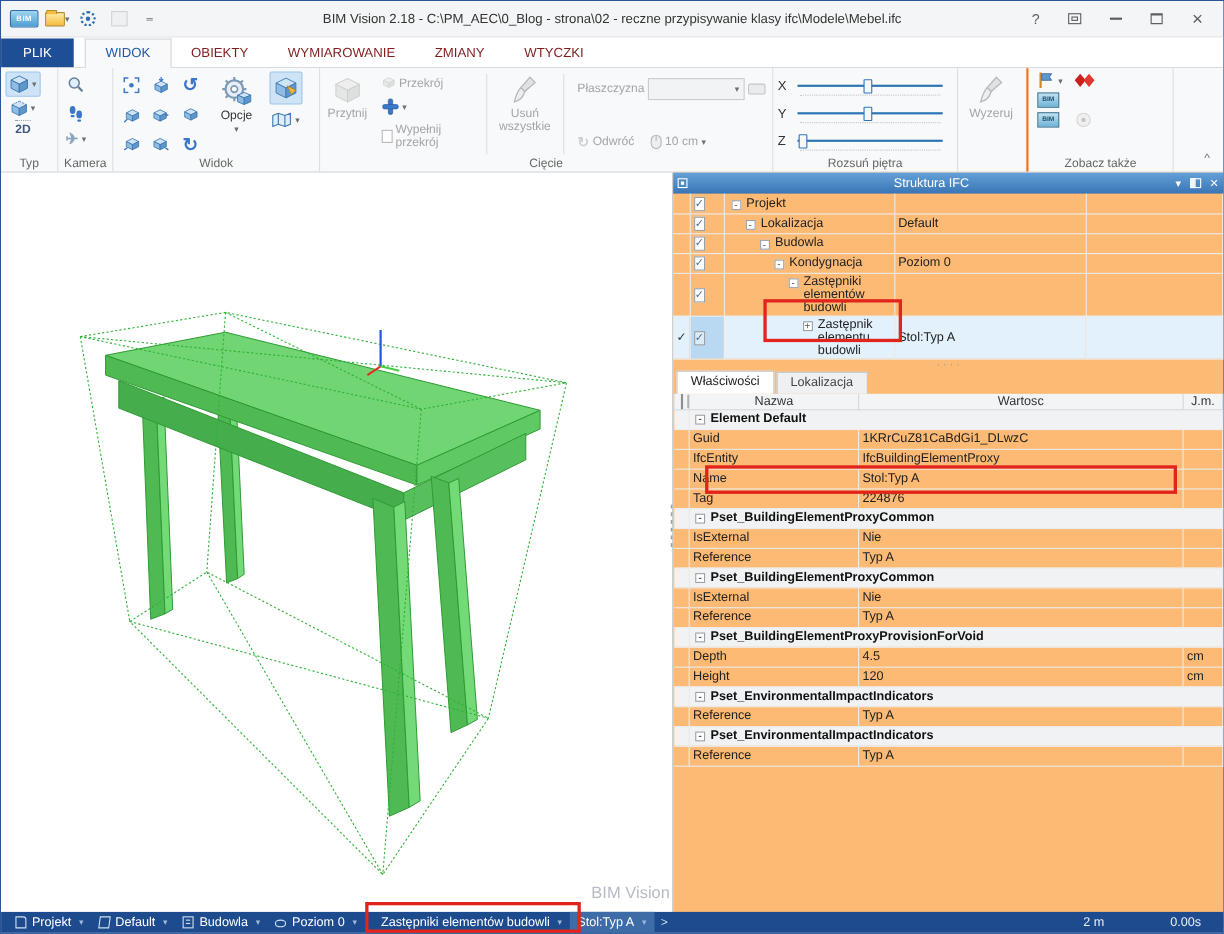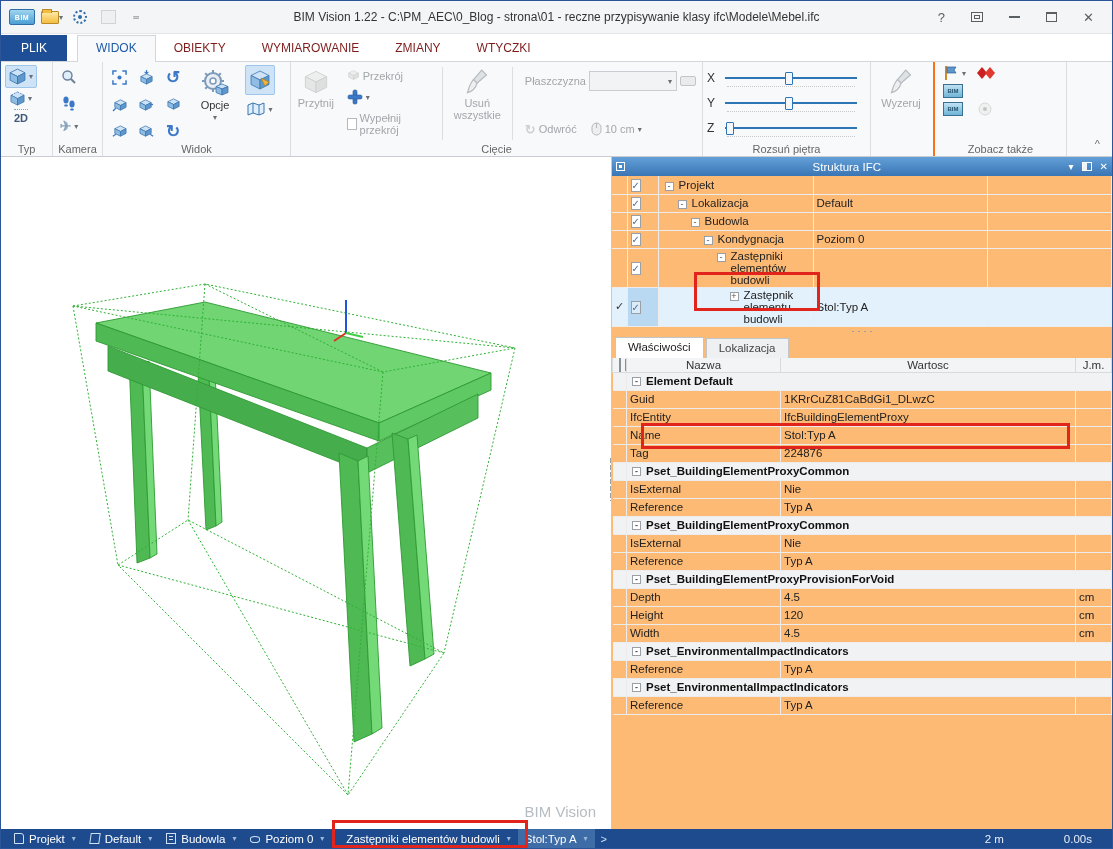--- a/index.html
+++ b/index.html
@@ -51,21 +51,21 @@
   .slider-label { font-size:12px; color:#333; width:10px;}
   .track { position:relative; width:132px; height:14px; }
   .track:before { content:""; position:absolute; left:0; right:0; top:6px; height:2px; background:#2e75b6;}
   .track:after { content:""; position:absolute; left:2px; right:2px; bottom:-2px; border-bottom:1px dotted #c9c9c9;}
   .thumb { position:absolute; top:1px; width:8px; height:13px; background:#f4f8fc; border:1px solid #2e75b6; border-radius:1px;}
   .ribbon-collapse { position:absolute; right:12px; bottom:6px; color:#6b7075; font-size:11px;}
 
   
   .main { position:relative; height:673px; display:flex; }
   .viewport { position:relative; width:611px; height:673px; background:#fff; border-right:1px solid #c6cacd;}
-  .watermark { position:absolute; right:15px; bottom:10px; font-size:15px; color:#b6bcc3;}
+  .watermark { position:absolute; right:2px; bottom:10px; font-size:15px; color:#b6bcc3;}
   .vgrip { position:absolute; left:608px; top:300px; width:3px; height:44px; background-image:radial-gradient(#9aa0a5 1px, transparent 1px); background-size:3px 7px; }
 
   
   .rpanel { position:relative; width:501px; height:673px; background:#fdba74; font-size:11.5px;}
   .panel-title { height:19px; background:linear-gradient(#63a0d8,#3a75b4); display:flex; align-items:center; color:#fff; padding:0 4px;}
   .panel-title .pt-text { flex:1; text-align:center; font-size:11.5px;}
   .pt-ic { width:9px; height:9px; border:1px solid #fff; background:#4c8ac6; display:inline-block; position:relative;}
   .pt-ic:before{content:"";position:absolute;left:2px;top:2px;width:3px;height:3px;background:#fff;}
   .pt-btns { display:flex; gap:8px; align-items:center; font-size:10px; color:#fff;}
   .dock-ic { width:10px; height:9px; border:1px solid #fff; position:relative;}
@@ -133,21 +133,21 @@
       <div class="qat-btn">
           <div class="target"></div>
         </div>
       <div class="qat-btn">
           <div class="ruler"></div>
         </div>
       <div class="qat-btn">
           <span class="small-arrow">═</span>
         </div>
     </div>
-    <div class="title-text">BIM Vision 1.22 - C:\PM_AEC\0_Blog - strona\01 - reczne przypisywanie klasy ifc\Modele\Mebel.ifc</div>
+    <div class="title-text">BIM Vision 2.18 - C:\PM_AEC\0_Blog - strona\02 - reczne przypisywanie klasy ifc\Modele\Mebel.ifc</div>
     <div class="win-btns">
       <span>?</span>
       <span class="fullscreen-ic"></span>
       <span class="min-ic"></span>
       <span class="max-ic"></span>
       <span>✕</span>
     </div>
   </div>
 
   <div class="tabrow">
@@ -706,26 +706,20 @@
                 <td class="pname">Depth</td>
                 <td>4.5</td>
                 <td>cm</td>
               </tr>
           <tr>
                 <td></td>
                 <td class="pname">Height</td>
                 <td>120</td>
                 <td>cm</td>
               </tr>
-          <tr>
-                <td></td>
-                <td class="pname">Width</td>
-                <td>4.5</td>
-                <td>cm</td>
-              </tr>
           <tr class="prop-group">
                 <td></td>
                 <td colspan="3">
                   <div class="pg-cell">
                     <span class="expander" style="margin:0;">-</span>
                     <span>Pset_EnvironmentalImpactIndicators</span>
                   </div>
                 </td>
               </tr>
           <tr>

